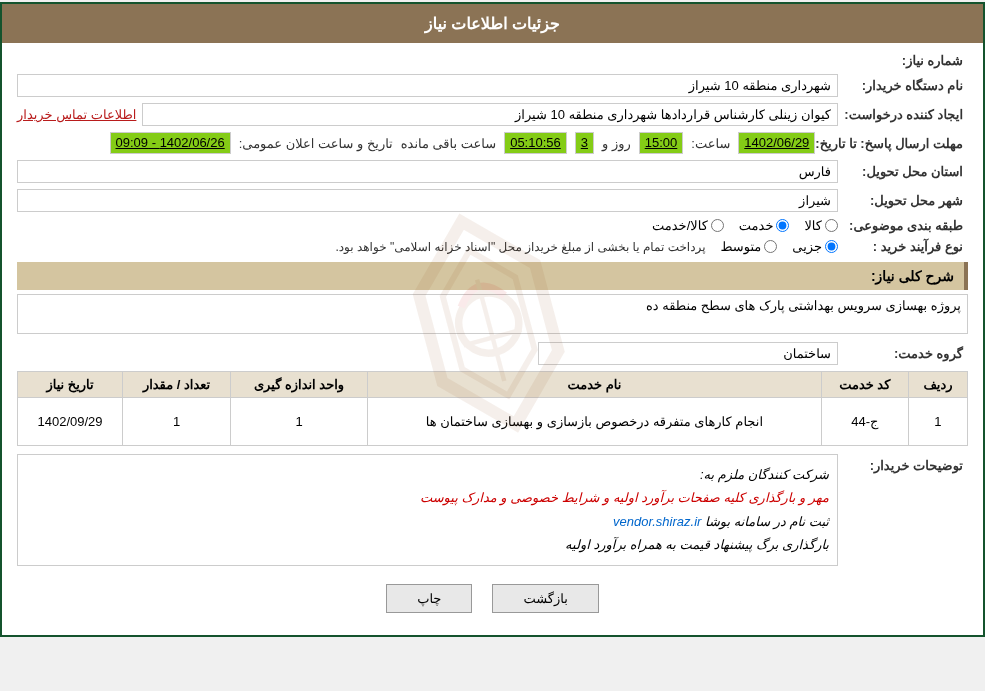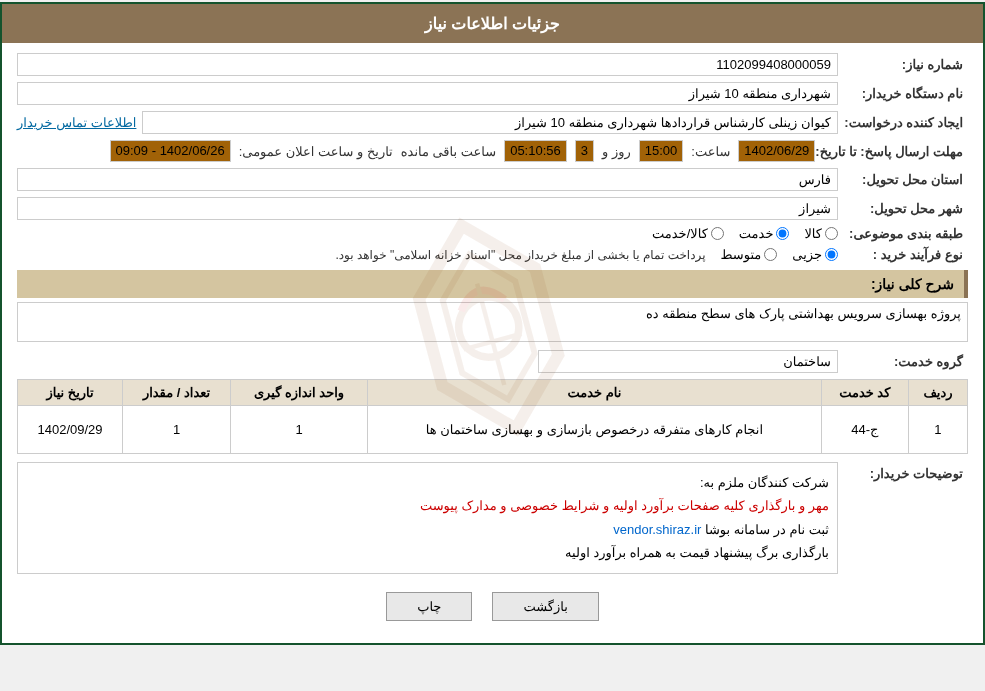--- a/index.html
+++ b/index.html
@@ -54,21 +54,21 @@
       display: flex;
       align-items: center;
       gap: 6px;
       flex: 1;
     }
     .inline-label {
       color: #333;
       white-space: nowrap;
     }
     .blue-link {
-      color: #0369a1;
+      color: #b91c1c;
       cursor: pointer;
       text-decoration: underline;
       white-space: nowrap;
     }
     .section-header {
       background: #d4c5a0;
       padding: 6px 10px;
       font-weight: bold;
       font-size: 14px;
       margin: 8px 0 4px 0;
@@ -91,21 +91,22 @@
     .datetime-row {
       display: flex;
       align-items: center;
       gap: 8px;
       flex: 1;
     }
     .small-input {
       border: 1px solid #ccc;
       padding: 2px 5px;
       min-height: 22px;
-      background: #a16207;
+      background: #84cc16;
+      text-decoration: underline;
     }
     .note-text {
       color: #333;
       font-size: 12px;
       flex: 1;
     }
     .service-table {
       width: 100%;
       border-collapse: collapse;
       margin: 5px 0;
@@ -122,20 +123,21 @@
       padding: 16px 8px;
       text-align: center;
     }
     .description-box {
       border: 1px solid #ccc;
       padding: 8px;
       background: #fff;
       text-align: right;
       min-height: 50px;
       line-height: 1.8;
+      font-style: italic;
     }
     .description-box .red-text {
       color: #cc0000;
     }
     .description-box .blue-link2 {
       color: #0066cc;
     }
     .buttons-row {
       display: flex;
       justify-content: center;
@@ -200,21 +202,20 @@
         <path d="M85 75 Q100 55 115 75" fill="none" stroke="#cc0000" stroke-width="5"></path>
         <path d="M80 100 L120 100" stroke="#8b4513" stroke-width="3"></path>
         <path d="M100 60 L100 130" stroke="#8b4513" stroke-width="3"></path>
       </svg>
     </div>
 
     <div class="content-area">
 
       <div class="row-field">
         <span class="field-label">شماره نیاز:</span>
-        <div class="field-value">1102099408000059</div>
       </div>
 
       <div class="row-field">
         <span class="field-label">نام دستگاه خریدار:</span>
         <div class="field-value">شهرداری منطقه 10 شیراز</div>
       </div>
 
       <div class="row-field">
         <span class="field-label">ایجاد کننده درخواست:</span>
         <div class="inline-group">

